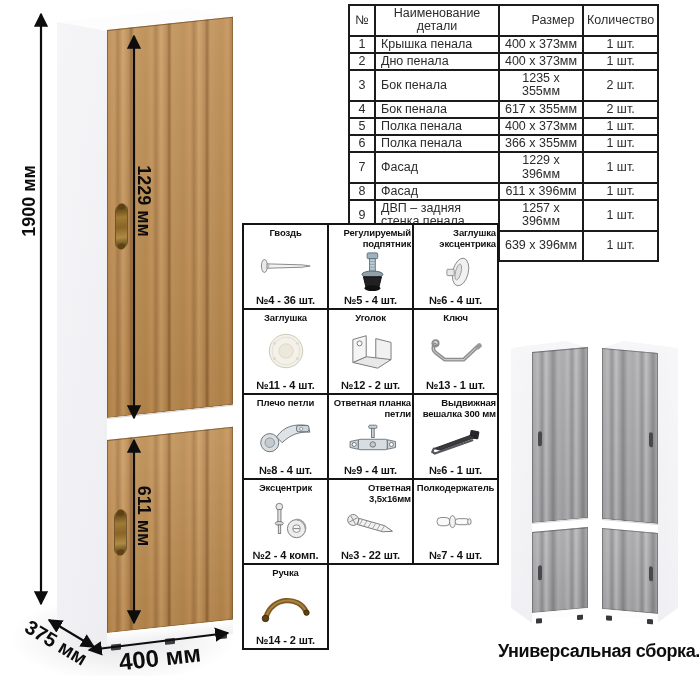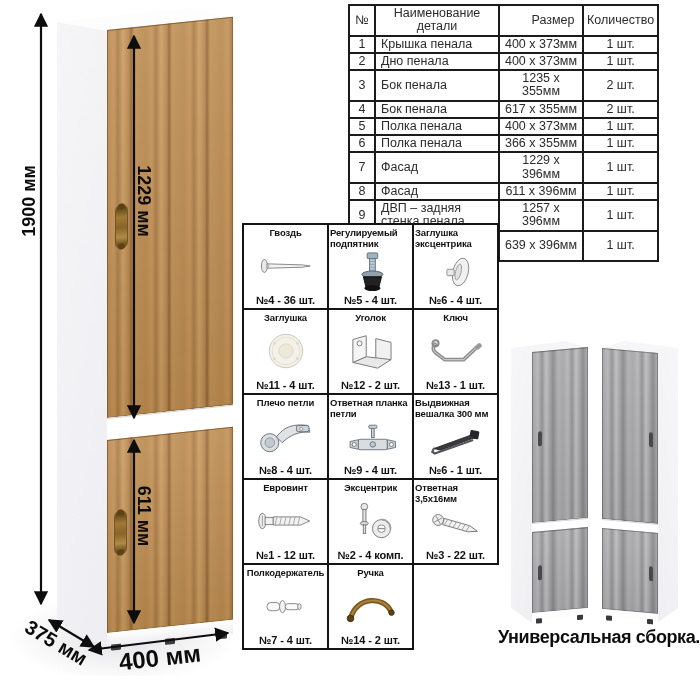--- a/index.html
+++ b/index.html
@@ -62,21 +62,21 @@
   #parts-table .col-size { width:84px;padding-left:27px; }
   #parts-table .col-qty  { width:66px; }
 
   
   #hardware-grid { position:absolute; left:242px; top:223px; display:grid;
     grid-template-columns:repeat(3, 85px); grid-auto-rows:85px;
     border-top:2px solid #141414; border-left:2px solid #141414; background:#fff; }
   .hw-cell { border-right:2px solid #141414; border-bottom:2px solid #141414;
     display:flex; flex-direction:column; align-items:center; padding:2px 1px 1px; overflow:hidden; }
   .hw-cell.ghost { border:none; background:#ffffff; }
-  .hw-title { font-weight:bold; font-size:9.5px; line-height:1.18; text-align:left;
+  .hw-title { font-weight:bold; font-size:9.5px; line-height:1.18; text-align:right;
     letter-spacing:-0.15px; color:#111; }
   .hw-icon { flex:1 1 auto; display:flex; align-items:center; justify-content:center; }
   .hw-caption { font-weight:bold; font-size:11px; color:#111; padding-bottom:1px; letter-spacing:-0.1px; }
 
   
   .gcab { position:absolute; top:338px; width:78px; height:292px; }
   #gcab-left  { left:511px; }
   #gcab-right { left:601px; }
   .g-side { position:absolute; left:0; top:0; width:78px; height:292px; }
   #gcab-left  .g-side { clip-path:polygon(0px 10px, 21px 15px, 21px 285px, 0px 270px);
@@ -102,21 +102,21 @@
   .gdoor-lower { position:absolute; left:0; top:180px; width:56px; height:81px; }
   .g-base      { position:absolute; left:0; top:261px; width:56px; height:7px; background:#fdfdfe; }
   .g-foot { position:absolute; width:6px; height:5px; background:#39393b; top:267px; border-radius:1px; }
   .g-foot.gf1 { left:4px; } .g-foot.gf2 { left:45px; }
   .ghandle { position:absolute; width:4px; height:15px; background:#49494c; border-radius:2px; }
   #gcab-left  .gdoor-upper .ghandle { left:5px; top:79px; }
   #gcab-left  .gdoor-lower .ghandle { left:5px; top:33px; }
   #gcab-right .gdoor-upper .ghandle { left:46px; top:79px; }
   #gcab-right .gdoor-lower .ghandle { left:46px; top:33px; }
 
-  #universal-caption { position:absolute; left:498px; top:627px; width:200px;
+  #universal-caption { position:absolute; left:498px; top:641px; width:200px;
     font-weight:bold; font-size:18px; letter-spacing:-0.4px; color:#0d0d0d; white-space:nowrap; }
 
   svg.hwsvg { display:block; }
 </style>
 </head>
 <body>
 
 <div id="sheet">
 
   <div id="cabinet-drawing">
@@ -353,33 +353,20 @@
       <span class="hw-icon">
         <svg class="hwsvg" width="72" height="36" viewBox="0 0 72 44" xmlns="http://www.w3.org/2000/svg">
           <rect x="53" y="8" width="11" height="10" rx="1.5" fill="#27272b" transform="rotate(10 58 13)"></rect>
           <polygon points="9,30 53,14 61,16 17,32" fill="#3a3a3e" stroke="#1d1d20"></polygon>
           <path d="M9,30 l-2,4 3,2 46,-16" stroke="#55555a" stroke-width="2.6" fill="none" stroke-linecap="round"></path>
         </svg>
       </span>
       <div class="hw-caption">№6 - 1 шт.</div>
     </div>
 
-    <div class="hw-cell">
-      <div class="hw-title">Евровинт</div>
-      <span class="hw-icon">
-        <svg class="hwsvg" width="72" height="40" viewBox="0 0 72 44" xmlns="http://www.w3.org/2000/svg">
-          <ellipse cx="10" cy="22" rx="4" ry="8.5" fill="#eeeeee" stroke="#7a7a7a"></ellipse>
-          <line x1="10" y1="16" x2="10" y2="28" stroke="#9c9c9c"></line>
-          <rect x="13" y="18" width="9" height="8" fill="#f2f2f2" stroke="#7a7a7a"></rect>
-          <polygon points="22,17.5 52,17.5 62,22 52,26.5 22,26.5" fill="#f2f2f2" stroke="#7a7a7a"></polygon>
-          <path d="M26,17.5 l-2,9 M31,17.5 l-2,9 M36,17.5 l-2,9 M41,17.5 l-2,9 M46,17.5 l-2,9 M51,17.5 l-2,9" stroke="#a2a2a2" stroke-width="1"></path>
-        </svg>
-      </span>
-      <div class="hw-caption">№1 - 12 шт.</div>
-    </div>
 
     <div class="hw-cell">
       <div class="hw-title">Эксцентрик</div>
       <span class="hw-icon">
         <svg class="hwsvg" width="72" height="42" viewBox="0 0 72 44" xmlns="http://www.w3.org/2000/svg">
           <circle cx="29" cy="7" r="3.5" fill="#e9e9e9" stroke="#7a7a7a"></circle>
           <rect x="27.5" y="10" width="3.2" height="13" fill="#e4e4e4" stroke="#7a7a7a"></rect>
           <ellipse cx="29" cy="24.5" rx="4.2" ry="2" fill="#dcdcdc" stroke="#7a7a7a"></ellipse>
           <rect x="28" y="26" width="2.4" height="9" fill="#e4e4e4" stroke="#7a7a7a"></rect>
           <circle cx="47" cy="30" r="9.5" fill="#ededed" stroke="#7a7a7a"></circle>

